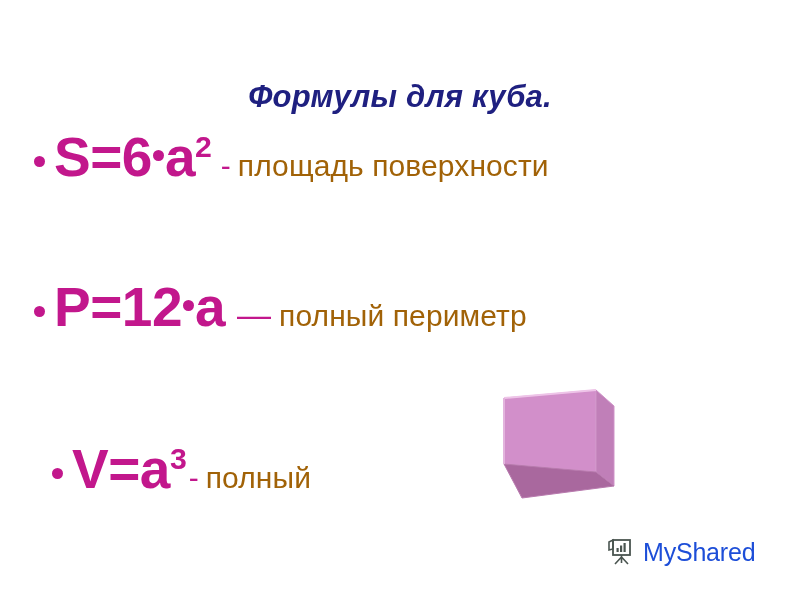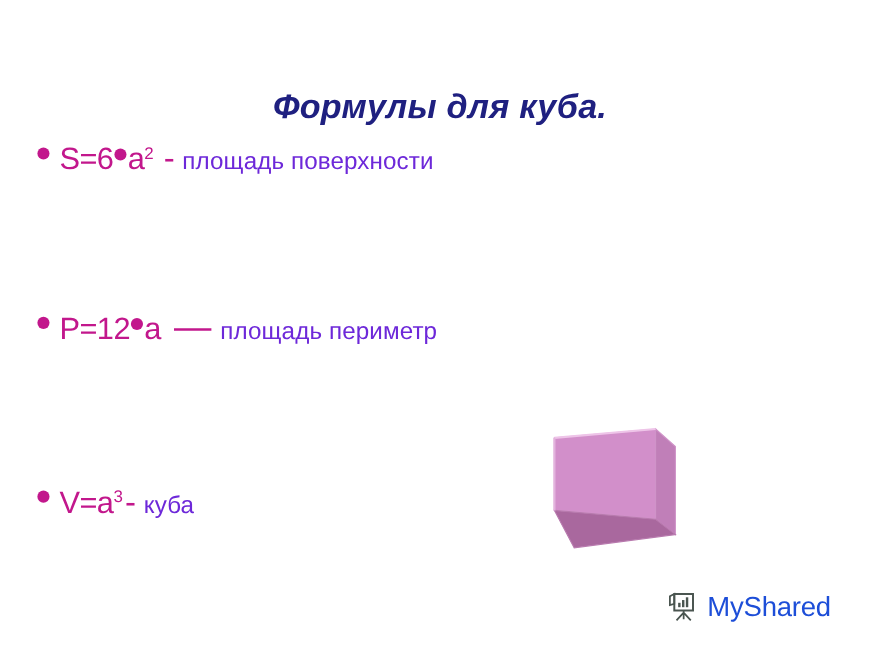--- a/index.html
+++ b/index.html
@@ -38,37 +38,37 @@
 
   
   .bullet-line {
     position: absolute;
     display: flex;
     align-items: baseline;
     white-space: nowrap;
   }
   .line-1 { left: 34px; top: 130px; }
   .line-2 { left: 34px; top: 280px; }
-  .line-3 { left: 34px; top: 442px; }
+  .line-3 { left: 52px; top: 442px; }
 
   .bullet-dot {
     display: inline-block;
     width: 11px;
     height: 11px;
     border-radius: 50%;
     background: #c2178c;
     margin-right: 9px;
     position: relative;
     top: -9px;
     flex: none;
   }
 
   .formula {
-    font-size: 28px;
-    font-weight: normal;
+    font-size: 55px;
+    font-weight: bold;
     color: #c2178c;
     letter-spacing: -0.5px;
     line-height: 1;
   }
   .formula .op-dot {
     display: inline-block;
     width: 11px;
     height: 11px;
     border-radius: 50%;
     background: #c2178c;
@@ -89,22 +89,22 @@
   }
   .dash.long {
     font-size: 34px;
     margin: 0 8px 0 12px;
   }
   .dash.tight {
     margin: 0 7px 0 2px;
   }
 
   .descr {
-    font-size: 22px;
-    color: #6d28d9;
+    font-size: 30px;
+    color: #a16207;
     letter-spacing: 0.1px;
     line-height: 1;
   }
 
   
   .cube {
     position: absolute;
     left: 496px;
     top: 386px;
     width: 135px;
@@ -145,28 +145,28 @@
     <span class="bullet-dot"></span>
     <span class="formula"><span>S=6</span><span class="op-dot"></span><span>a</span><sup>2</sup></span>
     <span class="dash">-</span>
     <span class="descr">площадь поверхности</span>
   </div>
 
   <div class="bullet-line line-2">
     <span class="bullet-dot"></span>
     <span class="formula"><span>P=12</span><span class="op-dot"></span><span>a</span></span>
     <span class="dash long">—</span>
-    <span class="descr">площадь периметр</span>
+    <span class="descr">полный периметр</span>
   </div>
 
   <div class="bullet-line line-3">
     <span class="bullet-dot"></span>
     <span class="formula"><span>V=</span><span>a</span><sup>3</sup></span>
     <span class="dash tight">-</span>
-    <span class="descr">куба</span>
+    <span class="descr">полный</span>
   </div>
 
   <div class="cube">
     <svg width="135" height="118" viewBox="0 0 135 118" xmlns="http://www.w3.org/2000/svg">
 
       <polygon points="8,12 100,4 100,86 8,78" fill="#d28fca" stroke="#d9a3d2" stroke-width="1"></polygon>
 
       <polygon points="100,4 118,20 118,100 100,86" fill="#c07fb8" stroke="#cf93c8" stroke-width="1"></polygon>
 
       <polygon points="8,78 100,86 118,100 26,112" fill="#a9689e" stroke="#b87aae" stroke-width="1"></polygon>

